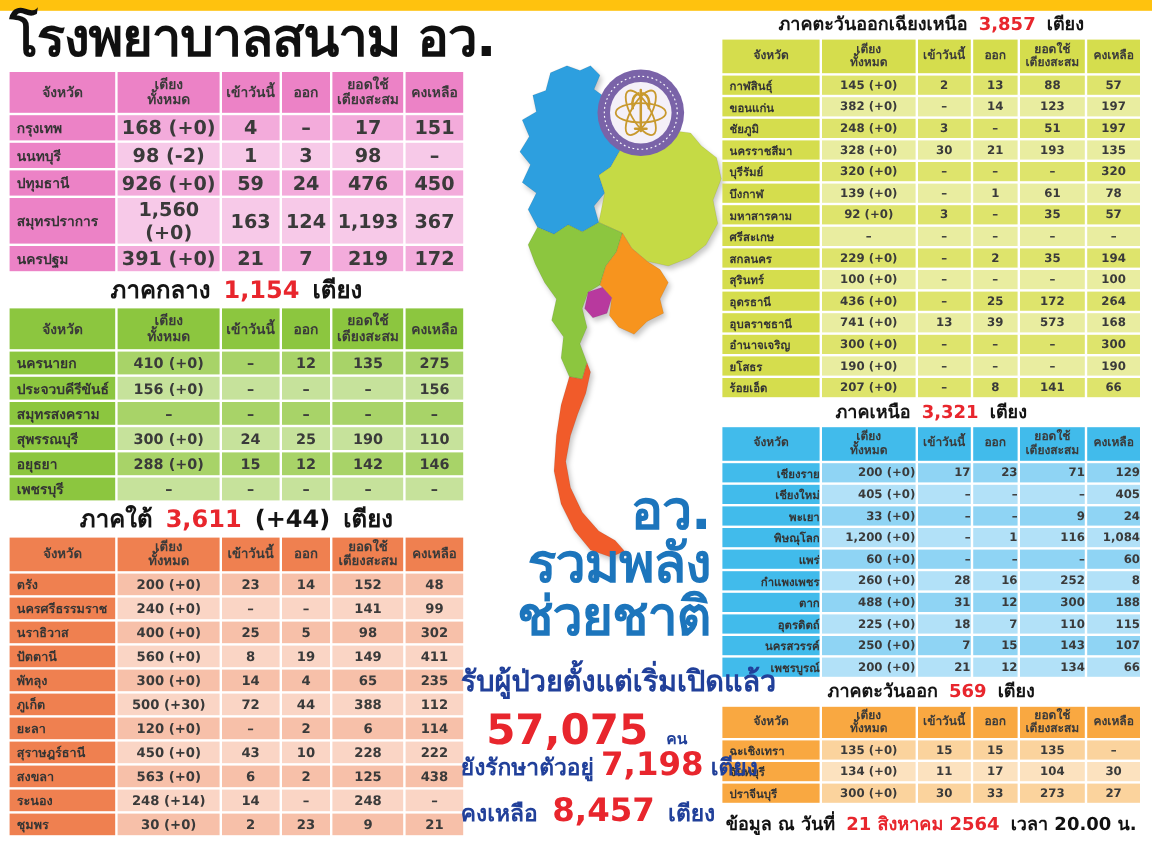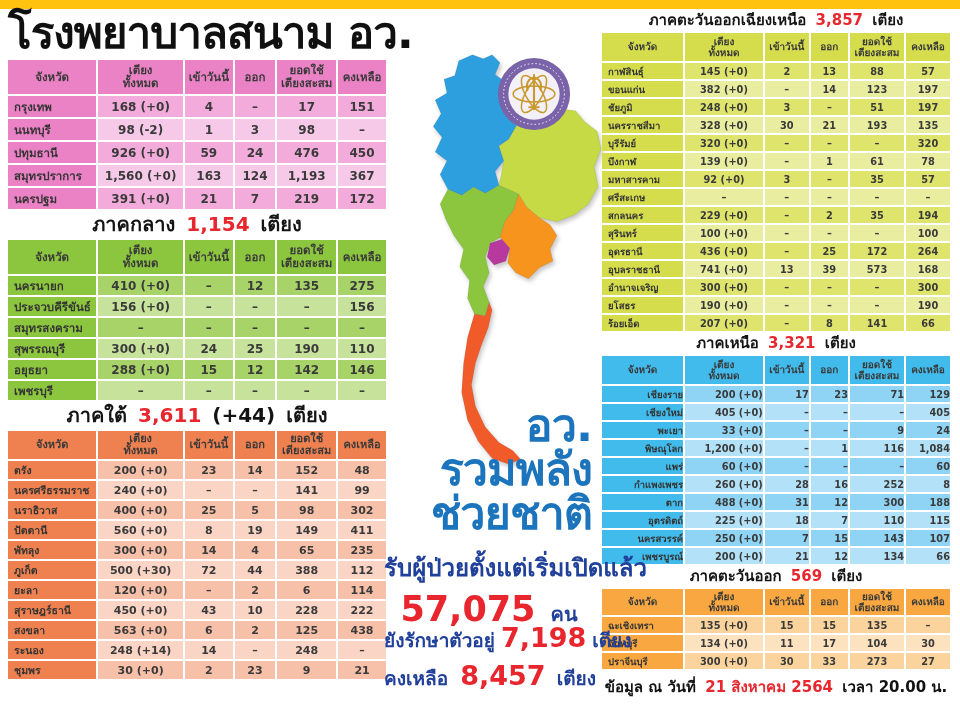--- a/index.html
+++ b/index.html
@@ -32,21 +32,21 @@
   }
   thead th{
     background:var(--head);white-space:pre-line;line-height:1.12;
   }
   tbody th.prov{background:var(--head);text-align:left;padding-left:6px;color:#343434;}
   tbody tr:nth-child(odd) td{background:var(--rowA);}
   tbody tr:nth-child(even) td{background:var(--rowB);}
 
   
   .sec-bkk thead th{height:34px;font-size:11.5px;}
-  .sec-bkk tbody th,.sec-bkk tbody td{height:21px;font-size:12px;}
+  .sec-bkk tbody th,.sec-bkk tbody td{height:21px;font-size:16px;}
   .sec-central thead th{height:34px;font-size:11.5px;}
   .sec-central tbody th,.sec-central tbody td{height:19px;font-size:12px;}
   .sec-south thead th{height:28px;font-size:11px;}
   .sec-south tbody th,.sec-south tbody td{height:18px;font-size:11px;}
   .sec-ne thead th{height:28px;font-size:10px;}
   .sec-ne tbody th,.sec-ne tbody td{height:16px;font-size:9.8px;}
   .sec-north thead th{height:28px;font-size:10px;}
   .sec-north tbody th,.sec-north tbody td{height:16px;font-size:9.8px;text-align:right;}
   .sec-east thead th{height:26px;font-size:10px;}
   .sec-east tbody th,.sec-east tbody td{height:16px;font-size:9.8px;}
@@ -65,21 +65,21 @@
   .ministry-logo{position:absolute;left:496px;top:56px;width:76px;height:76px;}
 
   .campaign{
     position:absolute;left:386px;top:404px;width:206px;text-align:right;
     color:var(--blue,#1C75BC);font-weight:900;font-size:45px;line-height:0.98;letter-spacing:-1px;
   }
   .admitted{position:absolute;left:384px;top:548px;width:210px;text-align:center;}
   .admitted-label{font-size:24px;font-weight:700;color:var(--navy,#21409A);white-space:nowrap;}
   .admitted-line{margin-top:2px;white-space:nowrap;}
   .admitted-value{font-size:35px;font-weight:900;color:var(--red,#E8262D);}
-  .admitted-unit{font-size:20px;font-weight:800;color:var(--navy,#21409A);margin-left:10px;}
+  .admitted-unit{font-size:13px;font-weight:800;color:var(--navy,#21409A);margin-left:10px;}
   .stat-line{
     position:absolute;left:384px;width:212px;display:flex;align-items:baseline;white-space:nowrap;
   }
   .stat-treating{top:622px;}
   .stat-remaining{top:660px;justify-content:space-between;}
   .stat-label{font-size:19px;font-weight:800;color:var(--navy,#21409A);}
   .stat-value{font-size:27px;font-weight:900;color:var(--red,#E8262D);margin:0 6px;}
   .stat-unit{font-size:19px;font-weight:800;color:var(--navy,#21409A);}
 </style>
 </head>

